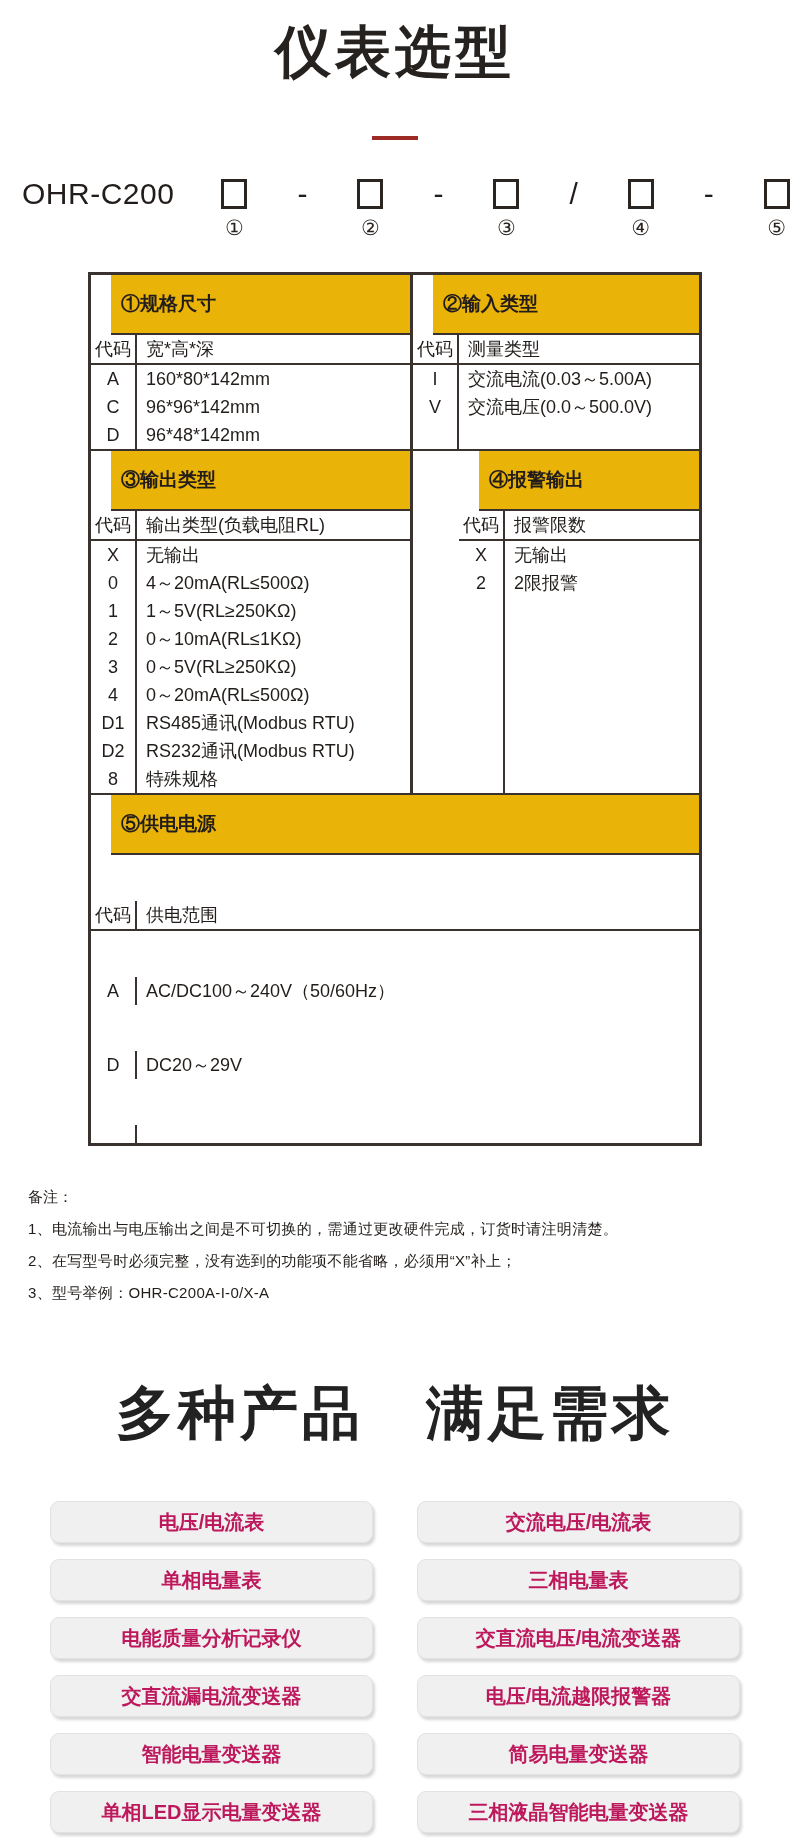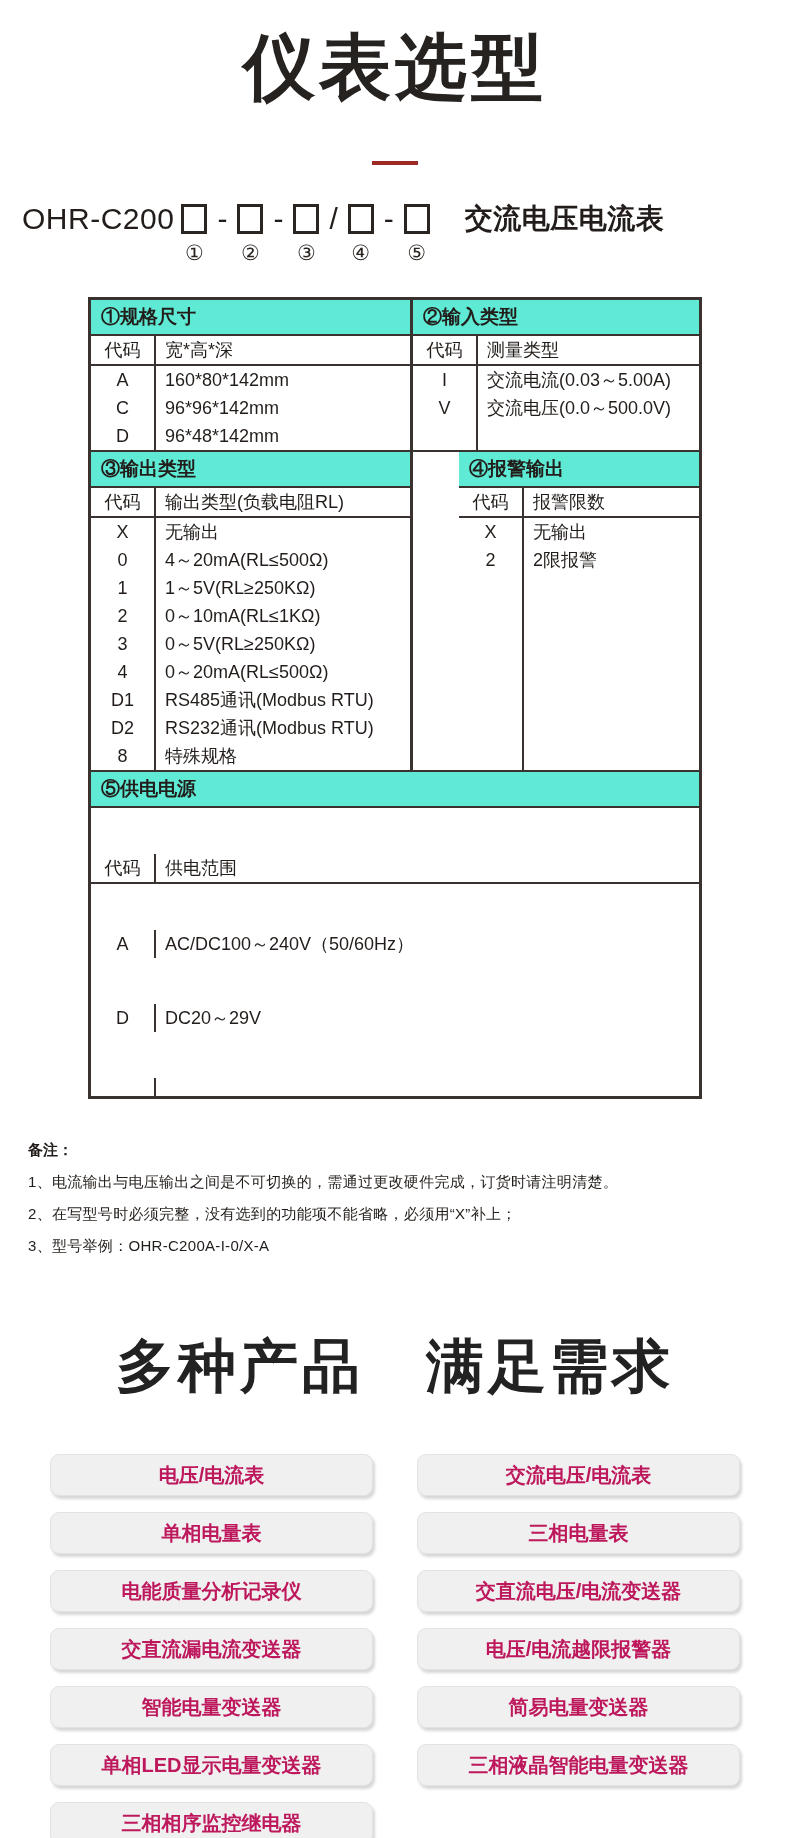--- a/index.html
+++ b/index.html
@@ -2,55 +2,55 @@
 <html><head>
 <meta charset="utf-8">
 <style>
   * { margin:0; padding:0; box-sizing:border-box; }
   html,body { background:#ffffff; }
   body { font-family:"Liberation Sans", sans-serif; color:#241f1c; }
   .page { width:790px; height:1838px; margin:0 auto; background:#ffffff; overflow:hidden; position:relative; }
 
   
   .page-title{
-    margin-top:26px; text-align:center;
-    font-size:72px; font-weight:900; letter-spacing:4px;
+    margin-top:20px; text-align:center;
+    font-size:56px; font-weight:900; letter-spacing:4px;
     color:#262220; line-height:1.15;
   }
   .red-dash{ width:46px; height:4px; background:#9e2a25; margin:52px auto 0; }
 
   
   .model-block{ margin:36px 0 0 22px; }
-  .model-row{ display:flex; align-items:flex-start; }
+  .model-row{ display:flex; align-items:flex-start;gap:40px; }
   .m-text{ font-size:30px; line-height:36px; font-weight:400; color:#221d1a; letter-spacing:0.5px; white-space:nowrap; }
   .m-text.suffix{ margin-left:28px; font-size:28px; font-weight:700; }
   .slot{ display:flex; flex-direction:column; align-items:center; margin:0 7px; }
   .box{ width:26px; height:30px; border:3px solid #2a2521; margin-top:3px; }
   .mark{ font-size:21px; line-height:21px; margin-top:8px; color:#2a2521; }
   .m-sep{ font-size:30px; line-height:36px; margin:0 3px; color:#221d1a; }
 
   
   .spec-table{ width:614px; margin:34px auto 0; border:3px solid #3a322e; font-size:18px; color:#221d1a; }
   .table-band{ display:flex; align-items:stretch; }
   .band-2, .power{ border-top:2px solid #3a322e;gap:46px; }
   .half{ display:flex; flex-direction:column; }
   .half-left{ width:322px; border-right:3px solid #3a322e; }
   .half-right{ flex:1; }
-  .sec-head{ background:#5eead4; border-bottom:2px solid #3a322e; font-weight:700; font-size:19px; padding:4px 10px; line-height:26px; }
+  .sec-head{ background:#eab308; border-bottom:2px solid #3a322e; font-weight:700; font-size:19px; padding:16px 10px; line-height:26px;margin-left:20px; }
   .sub-head{ display:flex; border-bottom:2px solid #3a322e; height:30px; line-height:28px; }
   .t-row{ display:flex; height:28px; line-height:28px; }
   .t-row.filler{ flex:1; height:auto; min-height:10px; }
   .power .t-row.filler{ flex:none; height:18px; }
-  .cell-code{ width:65px; border-right:2px solid #3a322e; text-align:center; flex-shrink:0; }
+  .cell-code{ width:46px; border-right:2px solid #3a322e; text-align:center; flex-shrink:0; }
   .cell-val{ flex:1; padding-left:9px; white-space:nowrap; }
   .power{ display:flex; flex-direction:column; }
 
   
   .notes{ margin:42px 0 0 28px; font-size:15px; color:#221d1a; }
-  .notes-label{ font-weight:700; }
+  .notes-label{ font-weight:400; }
   .note-item{ margin-top:13px; letter-spacing:0.3px; }
 
   
   .headline{ margin-top:78px; display:flex; justify-content:center; gap:62px;
     font-size:58px; font-weight:900; letter-spacing:4px; color:#222; line-height:1.1; }
 
   
   .products{ display:grid; grid-template-columns:323px 323px; gap:16px 44px; justify-content:center; margin-top:56px; }
   .p-btn{
     height:42px; line-height:40px; text-align:center;

